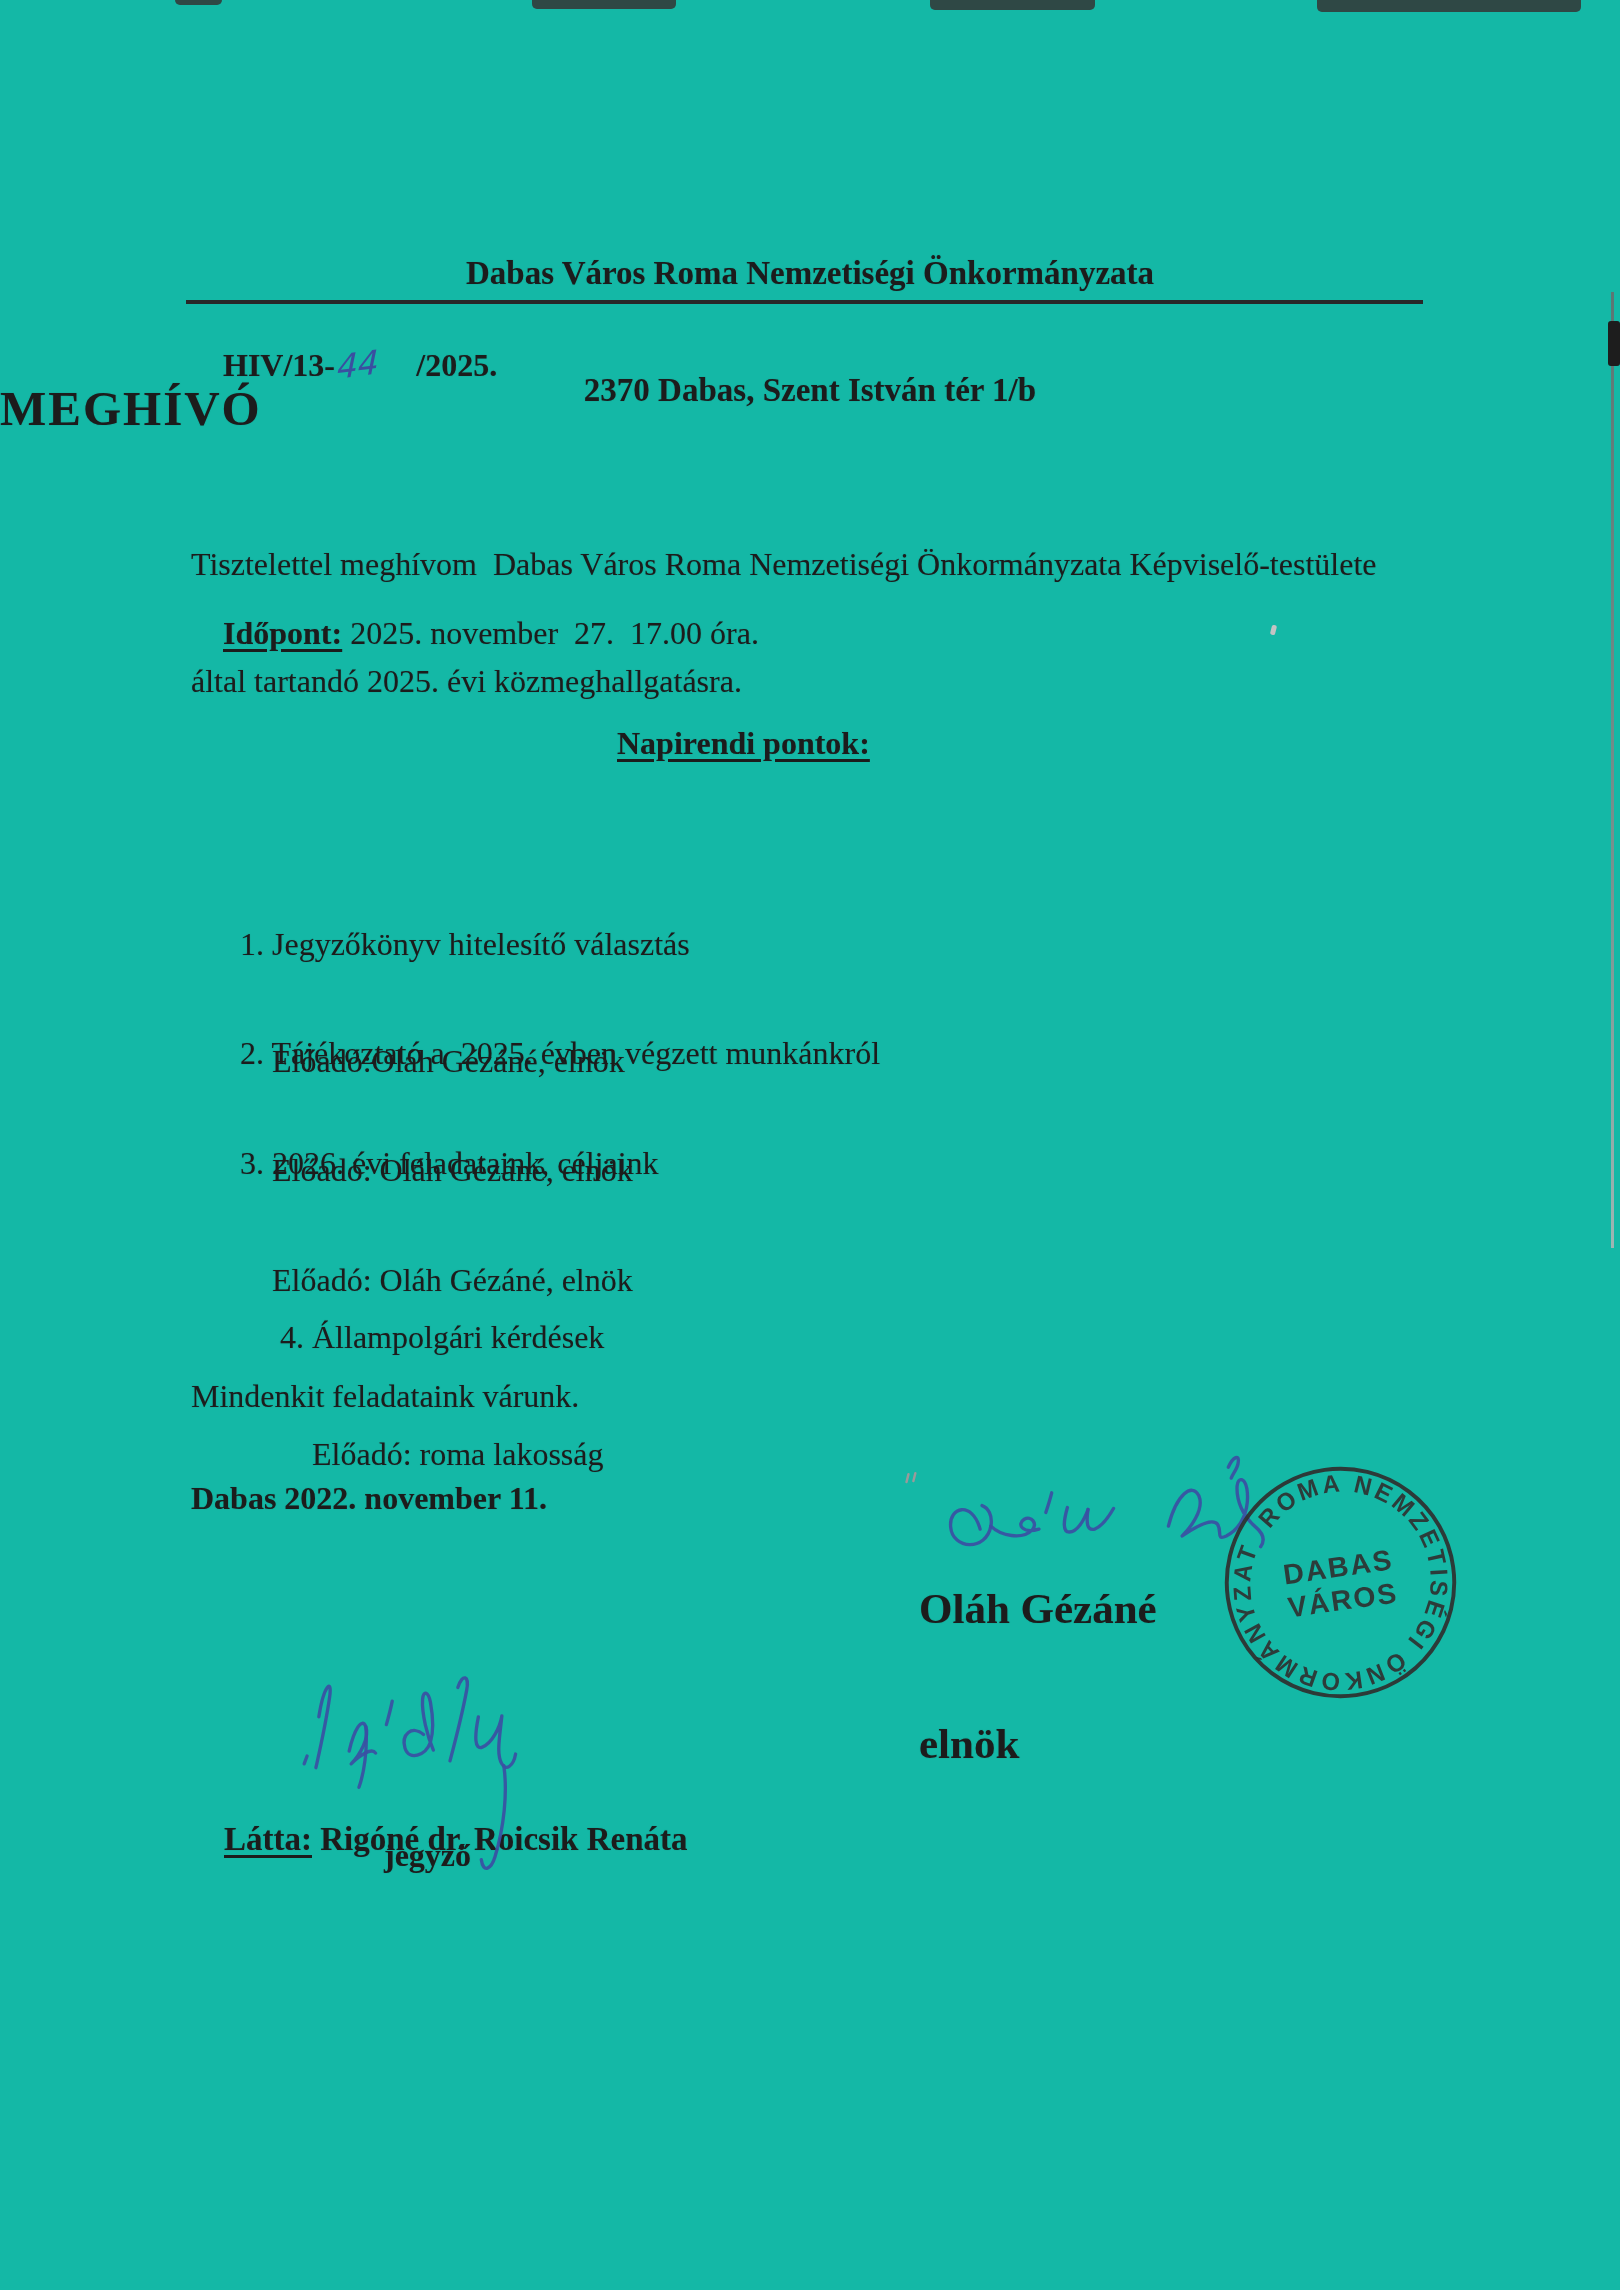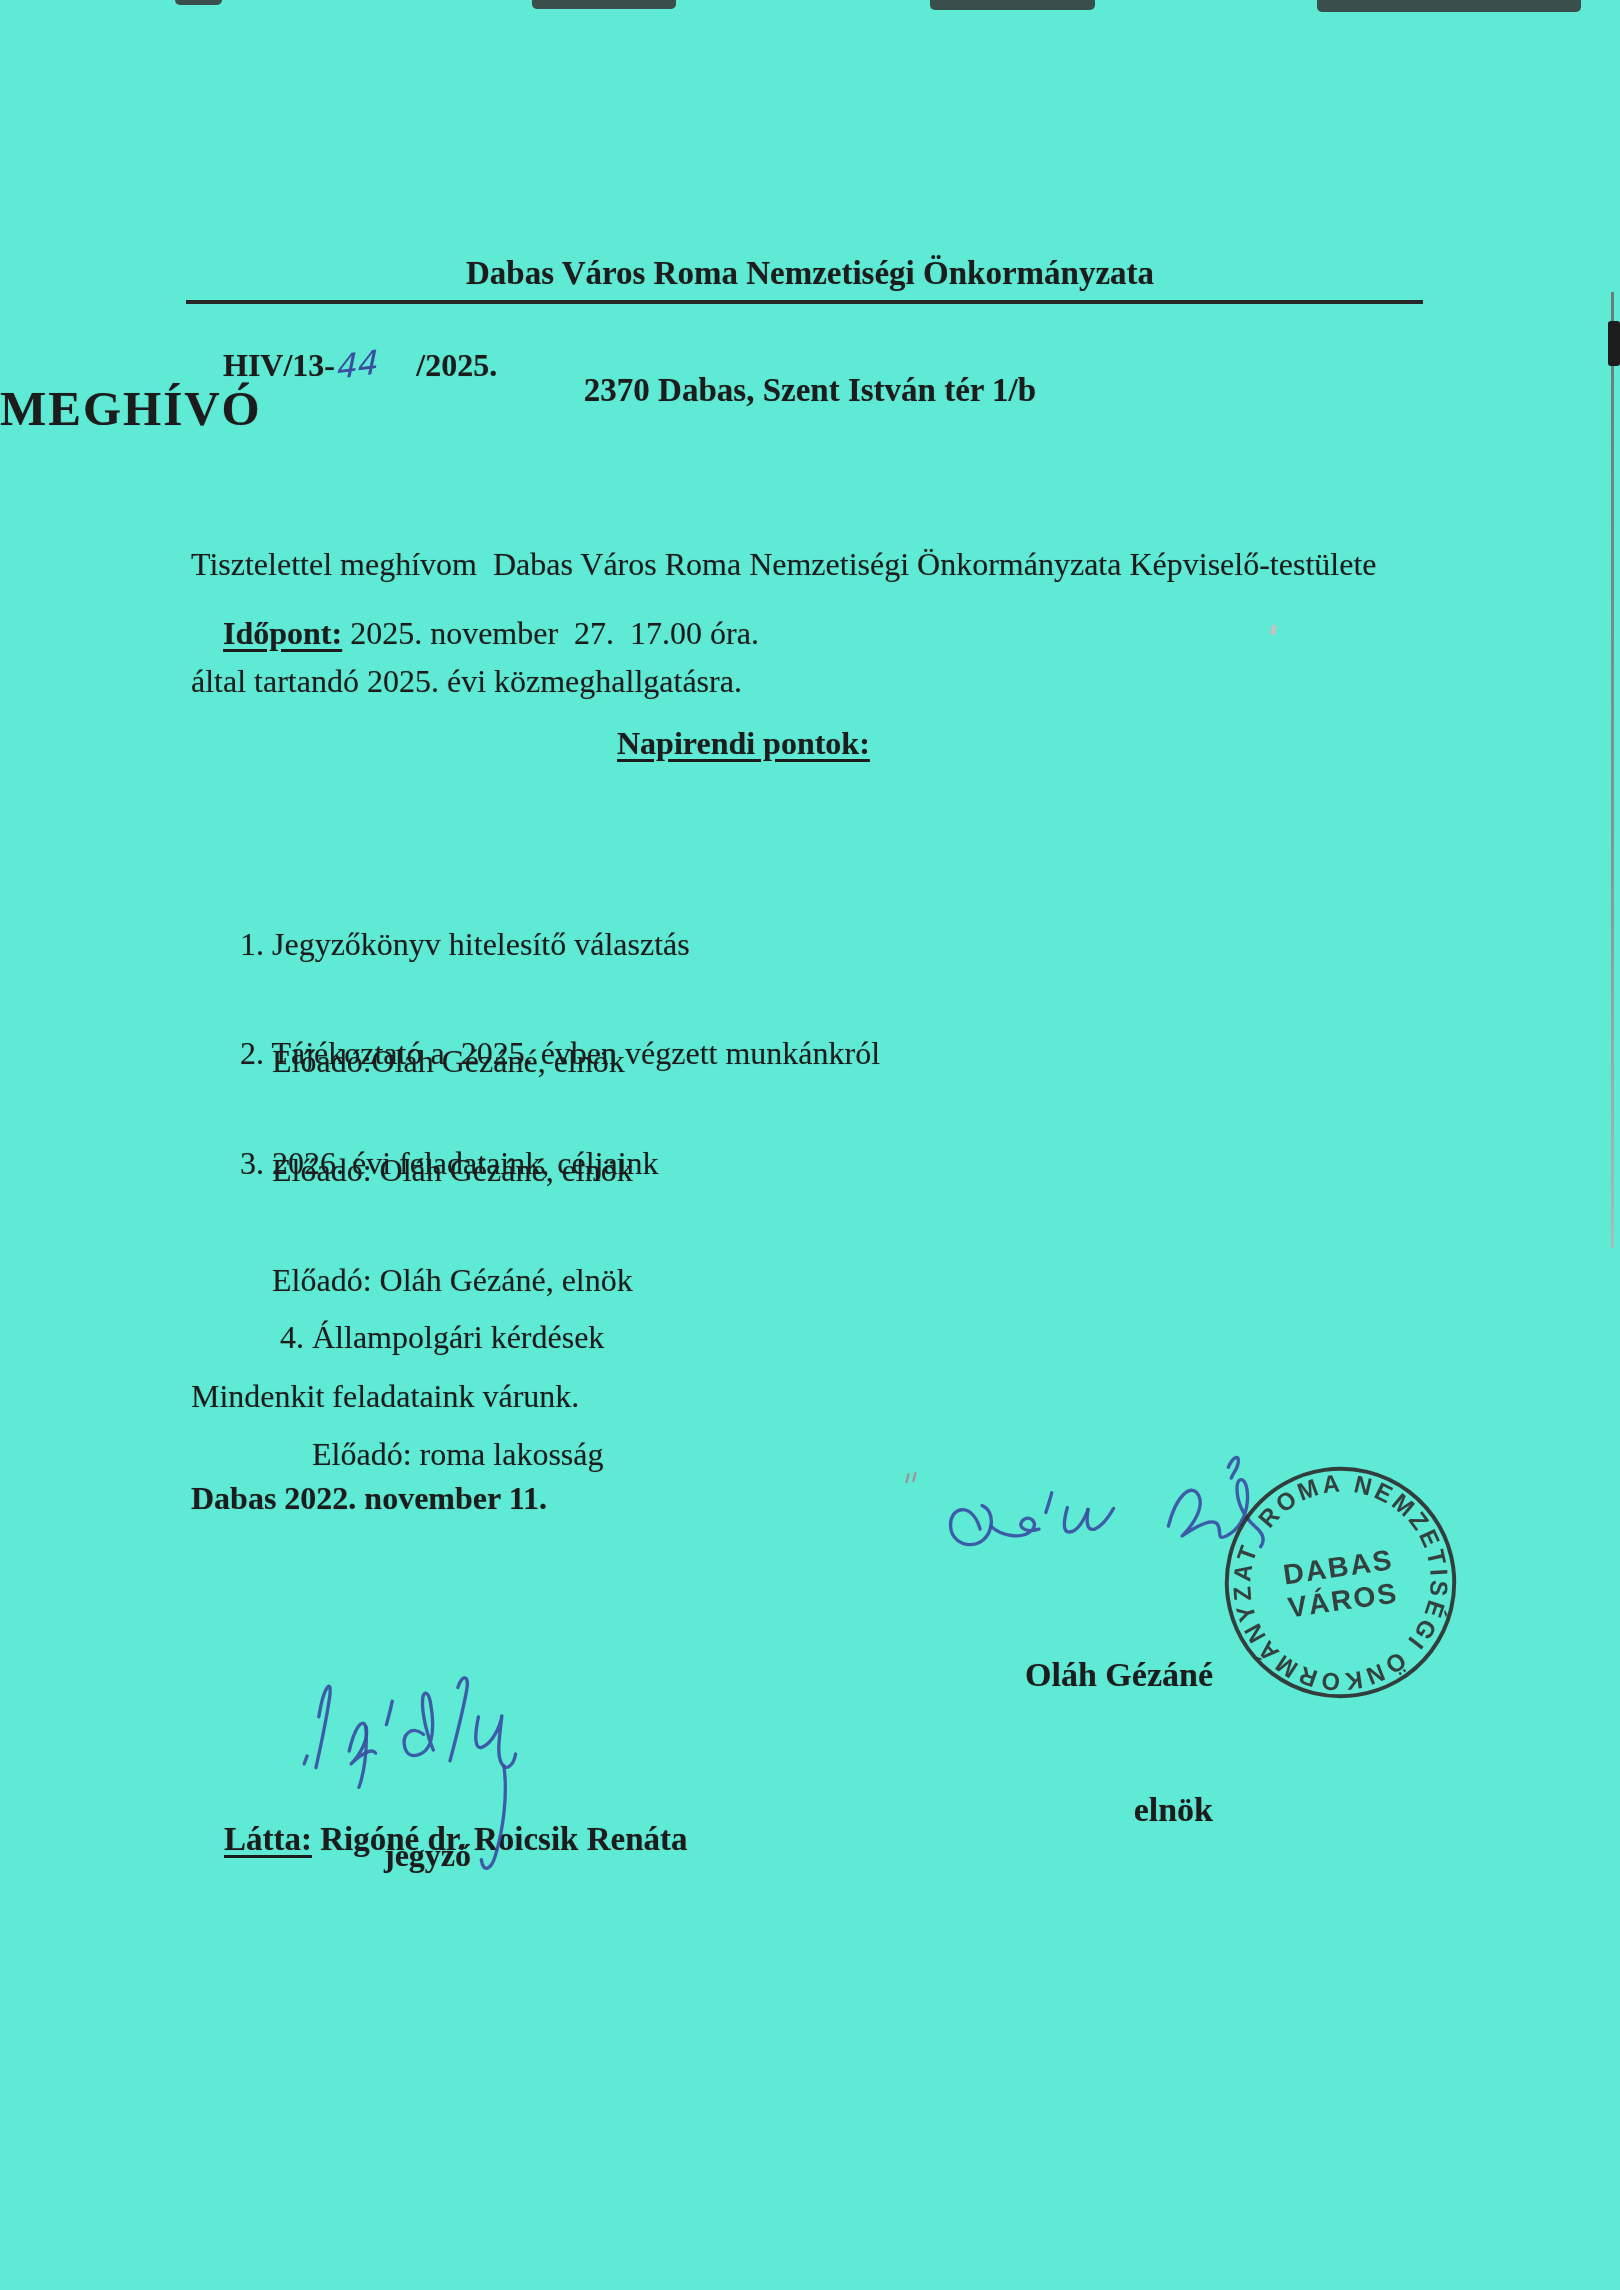--- a/index.html
+++ b/index.html
@@ -1,20 +1,20 @@
 <!DOCTYPE html>
 <html><head>
 <meta charset="utf-8">
 <style>
   html,body{margin:0;padding:0;background:#e8e8e8;}
   .page{
     position:relative;
     width:1620px;height:2291px;
     margin:0 auto;
-    background:#5eead4;
+    background:#14b8a6;
     font-family:"Liberation Serif", serif;
     color:#1c1c1c;
     overflow:hidden;
   }
   .abs{position:absolute;}
   .txt{text-shadow:0 0 1px rgba(40,40,40,.35); white-space:pre;}
 
   
   .top-mark{position:absolute;top:0;background:#343434;border-radius:0 0 4.9px 4.9px;opacity:.85;}
   .edge-line{position:absolute;width:2.9px;background:linear-gradient(#6a6a6a,#8a8a8a 60%,#b5b5b5);opacity:.85;}
@@ -51,21 +51,21 @@
   .agenda-item{left:240px;font-size:32px;line-height:39px;}
   .agenda-item .presenter{padding-left:32px;}
   .item-1{top:847px;}
   .item-2{top:956px;}
   .item-3{top:1066px;}
   .item-4{top:1240px;margin-left:40px;}
 
   .closing{left:191px;top:1378px;font-size:32px;}
   .date-line{left:191px;top:1480px;font-size:32px;font-weight:bold;}
 
-  .signer{left:919px;top:1562px;width:294px;text-align:right;font-size:34px;font-weight:bold;line-height:45px;}
+  .signer{left:919px;top:1496px;width:294px;text-align:left;font-size:43px;font-weight:bold;line-height:45px;}
 
   .seen-line{left:191px;top:1784px;font-size:33px;font-weight:bold;}
   .seen-title{left:384px;top:1837px;font-size:32px;font-weight:bold;}
 
   svg{overflow:visible;}
   .ink{stroke:#3b4fa3;stroke-width:3.4;fill:none;stroke-linecap:round;stroke-linejoin:round;opacity:.92;}
   .stamp-ink{fill:#2f2f2f;}
 </style>
 </head>
 <body>

